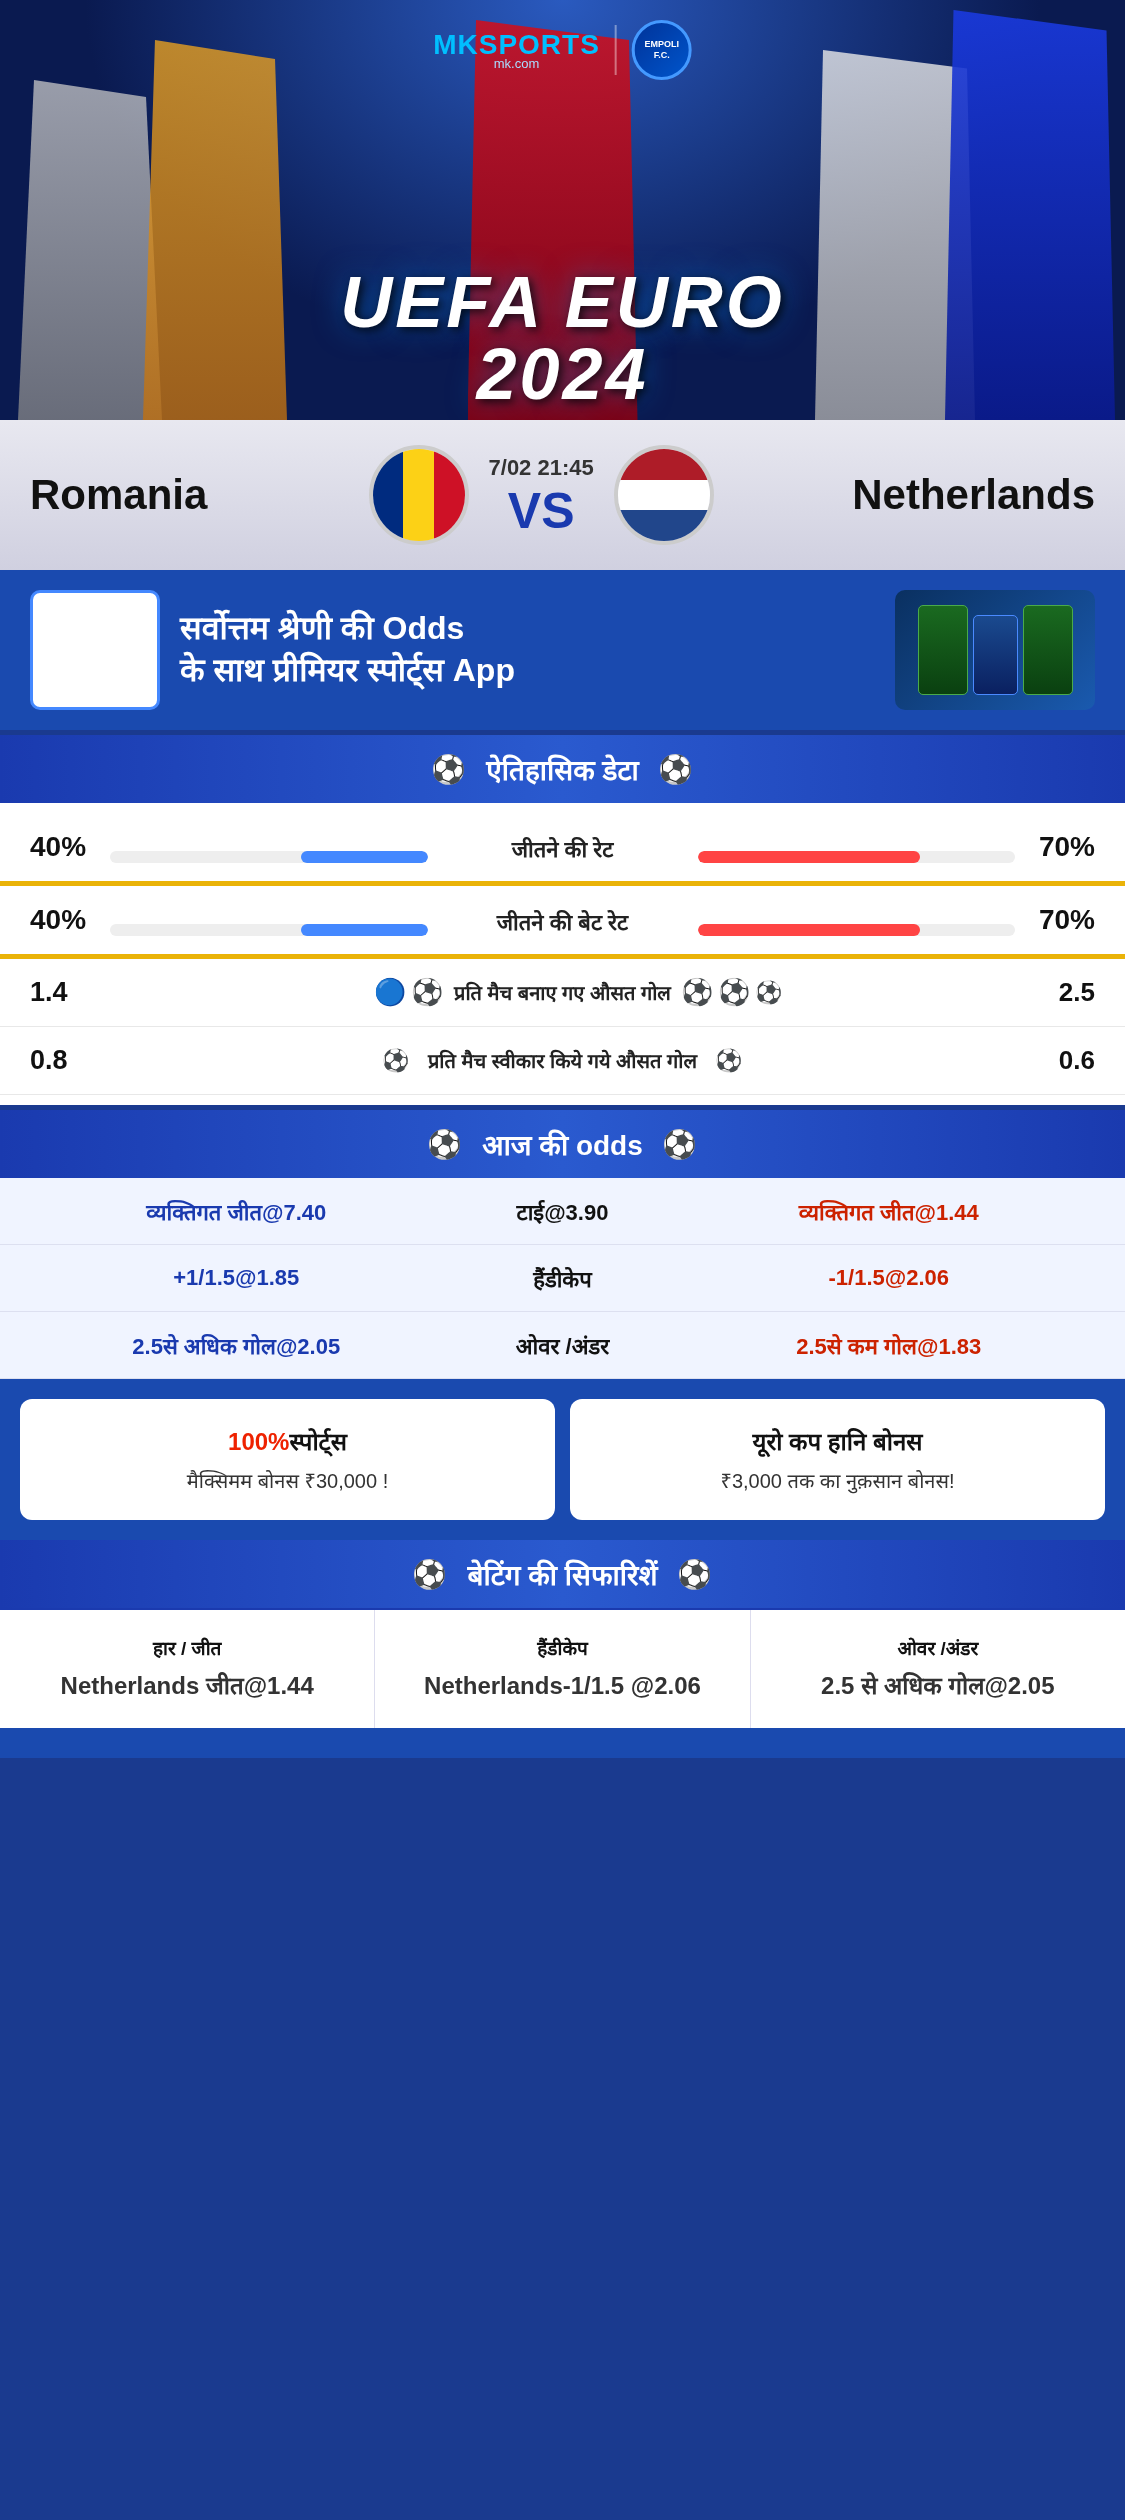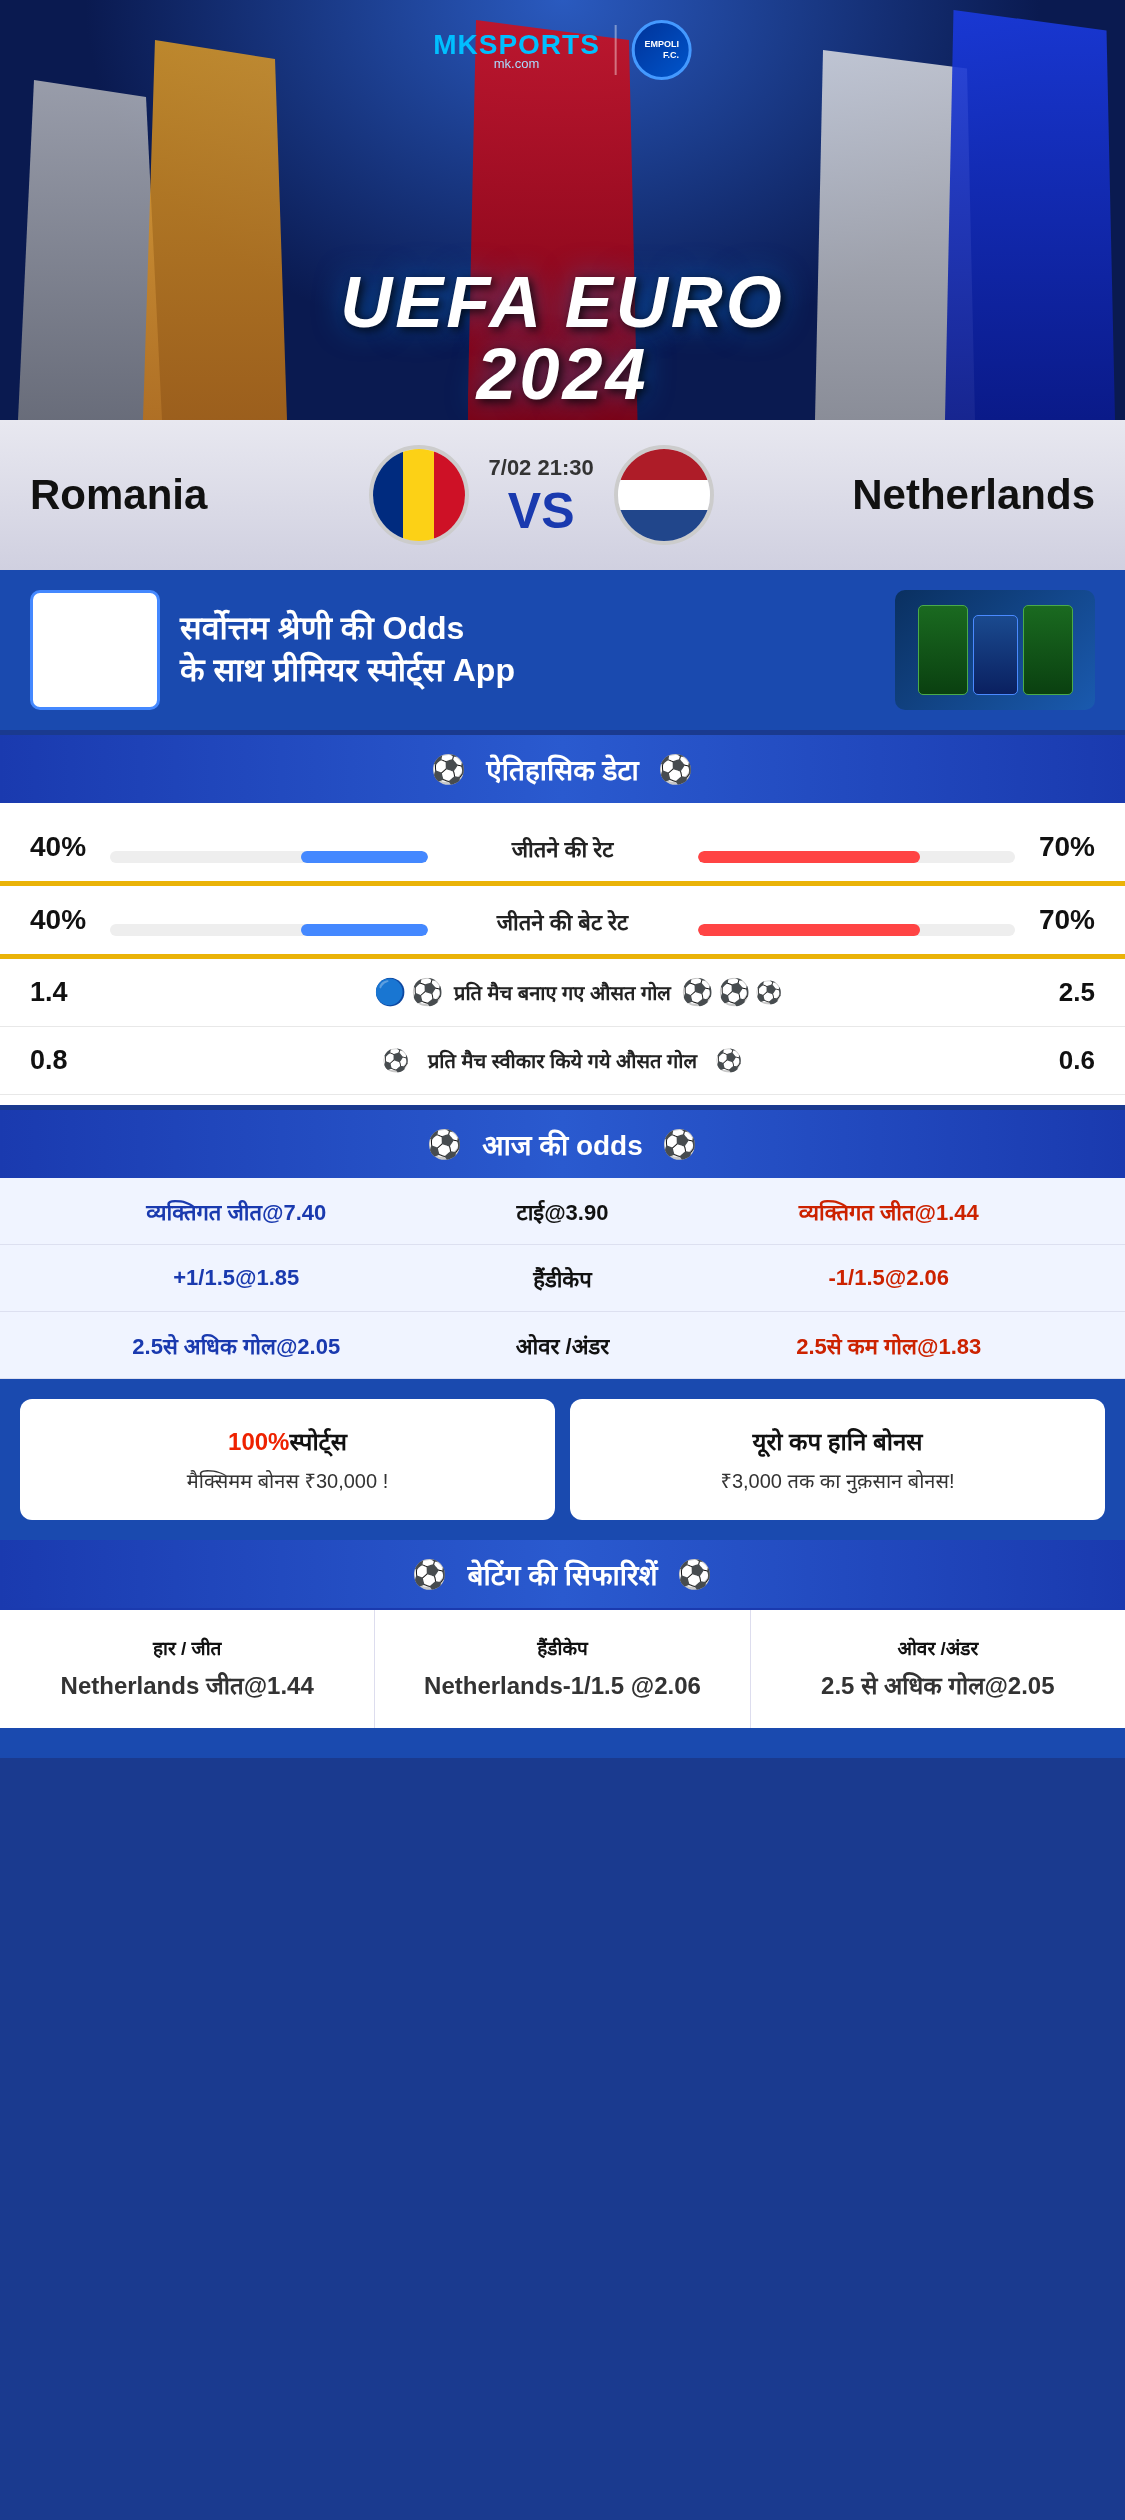--- a/index.html
+++ b/index.html
@@ -68,21 +68,21 @@
       width: 60px; height: 60px;
       border-radius: 50%;
       background: linear-gradient(135deg, #003399, #0055cc);
       border: 3px solid #4499ff;
       display: flex;
       align-items: center;
       justify-content: center;
       color: white;
       font-size: 10px;
       font-weight: bold;
-      text-align: right;
+      text-align: center;
     }
     .euro-title {
       position: absolute;
       bottom: 10px;
       left: 50%;
       transform: translateX(-50%);
       z-index: 10;
       text-align: center;
     }
     .euro-title-text {
@@ -488,21 +488,21 @@
 
   <div class="flags-row">
     <div class="flag-circle">
       <div class="flag-romania">
         <div class="stripe blue"></div>
         <div class="stripe yellow"></div>
         <div class="stripe red"></div>
       </div>
     </div>
     <div class="match-center">
-      <div class="match-date">7/02 21:30</div>
+      <div class="match-date">7/02 21:45</div>
       <div class="vs-text">VS</div>
     </div>
     <div class="flag-circle">
       <div class="flag-netherlands">
         <div class="stripe red"></div>
         <div class="stripe white"></div>
         <div class="stripe blue"></div>
       </div>
     </div>
   </div>

